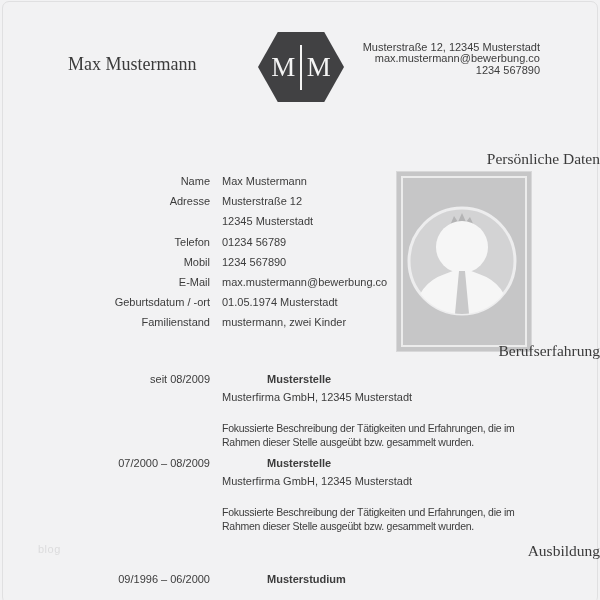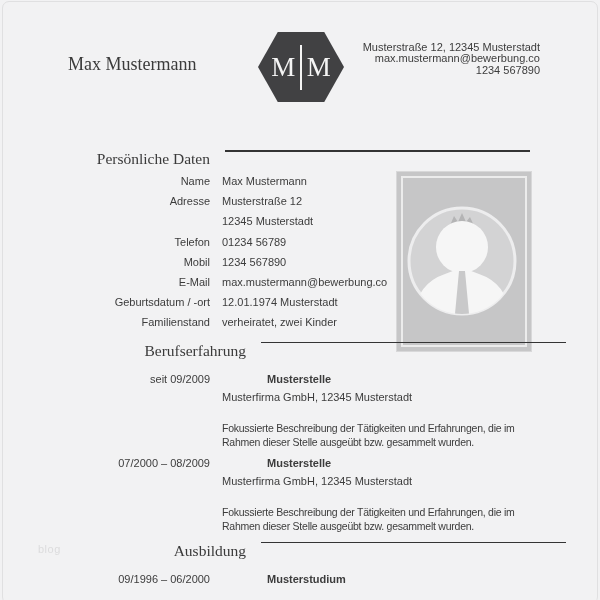--- a/index.html
+++ b/index.html
@@ -38,21 +38,21 @@
     font-size: 27px; color: #f4f4f4; line-height: 1;
   }
   .hex .divider { width: 1.5px; height: 45px; background: #f4f4f4; }
   .contact {
     position: absolute; top: 42px; right: 60px;
     text-align: right; font-size: 11px; line-height: 11.4px; color: #3c3c3c;
   }
 
   
   .main { position: absolute; left: 0; top: 150px; width: 600px; }
-  .sec-head { display: flex; align-items: flex-start; height: 18px; }
+  .sec-head { display: flex; align-items: flex-end; height: 18px; flex-direction: column; }
   .sec-title {
     width: 210px; text-align: right;
     font-family: "Liberation Serif", serif;
     font-size: 15.5px; color: #3a3a3a; white-space: nowrap;
   }
   .sec-rule { height: 1.5px; width: 305px; margin-left: 15px; background: #343434; }
 
   .pgrid { margin-top: 3px; }
   .prow { display: flex; }
   .plabel {
@@ -161,39 +161,39 @@
   </div>
       <div class="prow">
     <div class="plabel">E-Mail</div>
     <div class="pval">
           <div>max.mustermann@bewerbung.co</div>
         </div>
   </div>
       <div class="prow">
     <div class="plabel">Geburtsdatum / -ort</div>
     <div class="pval">
-          <div>12.01.1974 Musterstadt</div>
+          <div>01.05.1974 Musterstadt</div>
         </div>
   </div>
       <div class="prow">
     <div class="plabel">Familienstand</div>
     <div class="pval">
-          <div>verheiratet, zwei Kinder</div>
+          <div>mustermann, zwei Kinder</div>
         </div>
   </div>
     </div>
 
   <div class="sec-head mt">
     <div class="sec-title">Berufserfahrung</div>
     <div class="sec-rule"></div>
   </div>
 
   <div>
       <div class="entry">
-    <div class="eperiod">seit 09/2009</div>
+    <div class="eperiod">seit 08/2009</div>
     <div class="ebody">
       <div class="etitle">Musterstelle</div>
       <div class="ecompany">Musterfirma GmbH, 12345 Musterstadt</div>
       <div class="edesc">Fokussierte Beschreibung der Tätigkeiten und Erfahrungen, die im Rahmen dieser Stelle ausgeübt bzw. gesammelt wurden.</div>
     </div>
   </div>
       <div class="entry">
     <div class="eperiod">07/2000 – 08/2009</div>
     <div class="ebody">
       <div class="etitle">Musterstelle</div>

